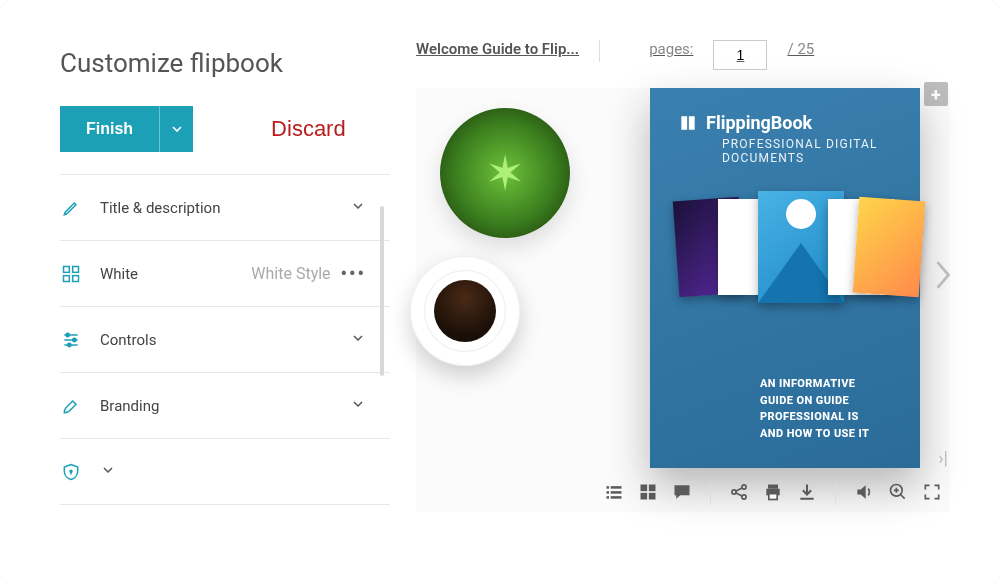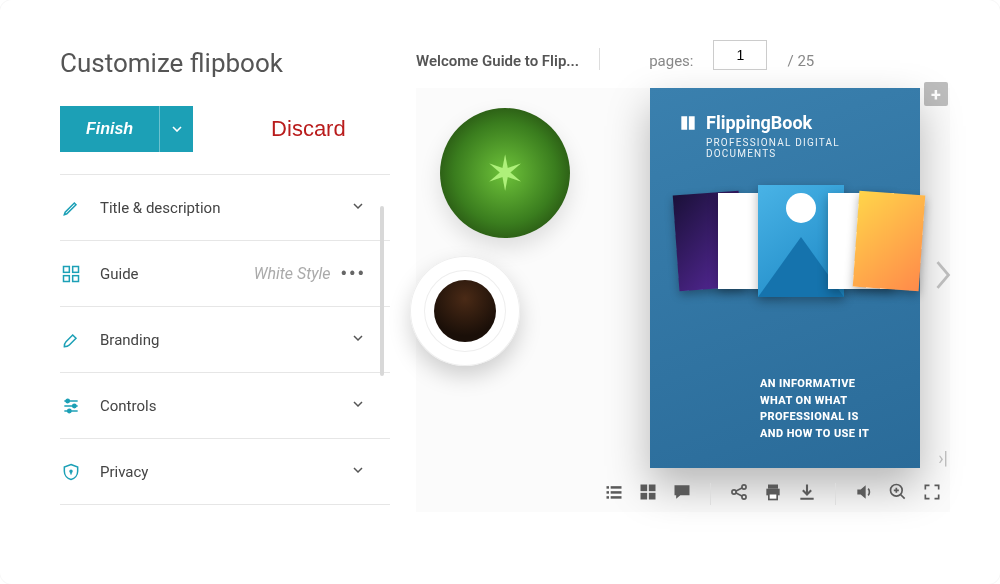--- a/index.html
+++ b/index.html
@@ -4,56 +4,56 @@
 <style>
   * { box-sizing: border-box; margin: 0; padding: 0; }
   html, body { width: 1000px; height: 584px; font-family: -apple-system, BlinkMacSystemFont, "Segoe UI", Roboto, Arial, sans-serif; background: #fff; color: #333; }
   .app { width: 1000px; height: 584px; padding: 18px 10px 10px 10px; background: #fff; box-shadow: 0 0 0 1px rgba(0,0,0,0.03); border-radius: 12px; display: flex; }
 
   
   .side { width: 380px; padding: 30px 0 0 50px; }
   .side h1 { font-size: 26px; font-weight: 400; color: #555; margin-bottom: 28px; }
   .actions { display: flex; align-items: center; gap: 36px; margin-bottom: 22px; }
   .btn-group { display: flex; }
-  .btn-primary { background: #1ca0b6; color: #fff; border: none; height: 46px; padding: 0 26px; font-size: 16px; font-weight: 600; cursor: pointer; font-style: italic; }
+  .btn-primary { background: #1ca0b6; color: #fff; border: none; height: 46px; padding: 0 26px; font-size: 16px; font-weight: 600; cursor: pointer; }
   .btn-drop { background: #1ca0b6; color: #fff; border: none; border-left: 1px solid rgba(255,255,255,0.35); width: 34px; height: 46px; cursor: pointer; display:flex;align-items:center;justify-content:center;}
   .btn-drop svg { width: 10px; height: 6px; fill: #fff; }
   .btn-discard { background: none; border: none; color: #b91c1c; font-size: 22px; cursor: pointer; margin-left: 42px; }
 
   .opt-list { border-top: 1px solid #e6e6e6; }
   .opt { display: flex; align-items: center; height: 66px; border-bottom: 1px solid #e6e6e6; padding-right: 24px; cursor: pointer; }
   .opt .ic { width: 22px; height: 22px; color: #1ca0b6; flex: 0 0 22px; margin-right: 18px; display:flex;align-items:center;justify-content:center;}
   .opt .ic svg { width: 20px; height: 20px; stroke: #1ca0b6; fill: none; stroke-width: 1.8; }
   .opt .lbl { flex: 1; font-size: 15px; color: #444; }
-  .opt .val { color: #aaa; font-size: 16px; margin-right: 10px; font-style: italic; }
+  .opt .val { color: #aaa; font-size: 16px; margin-right: 10px; }
   .opt .chev svg, .opt .dots svg { width: 16px; height: 16px; stroke: #555; fill: none; stroke-width: 2.2; }
   .opt .dots { color:#666; font-size:18px; letter-spacing:2px; font-weight:700; }
   .scroll-ind { position: absolute; width: 4px; height: 170px; background: #d8d8d8; border-radius: 2px; left: 380px; top: 206px; }
 
   
   .preview { flex: 1; padding: 22px 14px 0 26px; position: relative; }
-  .pv-top { display: flex; align-items: flex-end; gap: 20px; color: #5a5a5a; font-size: 15px; margin-bottom: 18px; }
+  .pv-top { display: flex; align-items: flex-start; gap: 20px; color: #5a5a5a; font-size: 15px; margin-bottom: 18px; text-decoration: underline; }
   .pv-title { font-weight: 600; color: #555; }
   .vline { width: 1px; height: 22px; background: #ddd; }
   .pg-label { color: #888; margin-left: 29px; }
   .pg-input { width: 54px; height: 30px; border: 1px solid #ccc; text-align: center; font-size: 14px; }
   .pg-total { color: #888; }
 
   .canvas { position: relative; width: 534px; height: 424px; background: #fbfbfb; }
   .plant { position:absolute; left:24px; top:20px; width:130px; height:130px; border-radius:50%; background: radial-gradient(circle at 50% 50%, #6ec23a 0%, #3a7d1e 55%, #2a5a14 75%, #f3f3f3 76%, #fff 100%); box-shadow: 0 10px 22px rgba(0,0,0,0.12);} 
   .plant::after{content:"✶"; position:absolute; inset:0; display:flex;align-items:center;justify-content:center; color:#aef07a; font-size:48px;}
   .coffee { position:absolute; left:-6px; top:168px; width:110px; height:110px; }
   .saucer { position:absolute; inset:0; border-radius:50%; background:#fff; box-shadow: 0 10px 22px rgba(0,0,0,0.18), inset 0 0 0 1px #eee; }
   .cup { position:absolute; left:14px; top:14px; width:82px; height:82px; border-radius:50%; background:#fff; box-shadow: inset 0 0 0 1px #eee; }
   .drink { position:absolute; left:24px; top:24px; width:62px; height:62px; border-radius:50%; background: radial-gradient(circle at 50% 30%, #4a2a16 0%, #1a0f08 70%); }
 
   .book { position:absolute; right:30px; top:0; width:270px; height:380px; background: linear-gradient(160deg,#3a80ae 0%, #2a6b99 100%); box-shadow: 0 18px 40px rgba(0,0,0,0.28); color:#fff; padding: 24px 28px; }
   .brand { display:flex; align-items:center; gap:8px; font-size:18px; font-weight:700; }
   .brand svg { width:20px;height:20px; fill:#fff; }
-  .sub { font-size:10px; letter-spacing:1.2px; opacity:0.9; margin-top:4px; margin-left:28px; }
+  .sub { font-size:12px; letter-spacing:1.2px; opacity:0.9; margin-top:4px; margin-left:44px; }
   .collage { position: relative; margin: 26px auto 0; width: 226px; height: 130px; }
   .collage .pg { position:absolute; top:8px; width:66px; height:96px; background:#fff; box-shadow:0 4px 10px rgba(0,0,0,0.3); }
   .collage .p1{ left:-2px; background:linear-gradient(135deg,#1a1038,#5a2aa0); transform:rotate(-4deg);} 
   .collage .p2{ left:40px; background:#fff; } 
   .collage .p3{ left:80px; top:0; width:86px; height:112px; background:linear-gradient(145deg,#49b3e6 0%, #1c87c4 100%);} 
   .collage .p4{ left:150px; background:#fff;} 
   .collage .p5{ left:178px; background:linear-gradient(135deg,#ffd54a,#ff8a4a); transform:rotate(4deg);} 
   .p3 .circ{ position:absolute; top:8px; left:28px; width:30px;height:30px;border-radius:50%;background:#fff;}
   .p3 .tri{ position:absolute; bottom:0; left:0; width:0;height:0;border-left:43px solid transparent;border-right:43px solid transparent;border-bottom:60px solid #1573ad;}
   .guide-txt { position:absolute; bottom:26px; left:110px; font-size:11px; font-weight:800; line-height:1.5; letter-spacing:0.4px; }
@@ -107,37 +107,23 @@
 
       <div class="opt">
         <span class="ic">
           <svg viewBox="0 0 24 24">
               <rect x="3" y="3" width="7" height="7"></rect>
               <rect x="14" y="3" width="7" height="7"></rect>
               <rect x="3" y="14" width="7" height="7"></rect>
               <rect x="14" y="14" width="7" height="7"></rect>
             </svg>
         </span>
-        <span class="lbl">Guide</span>
+        <span class="lbl">White</span>
         <span class="val">White Style</span>
         <span class="dots">•••</span>
-      </div>
-
-      <div class="opt">
-        <span class="ic">
-          <svg viewBox="0 0 24 24">
-              <path d="M14 6l4 4-8 8c-2 2-6 2-6 2s0-4 2-6l8-8z"></path>
-            </svg>
-        </span>
-        <span class="lbl">Branding</span>
-        <span class="chev">
-          <svg viewBox="0 0 24 24">
-              <path d="M6 9l6 6 6-6"></path>
-            </svg>
-        </span>
       </div>
 
       <div class="opt">
         <span class="ic">
           <svg viewBox="0 0 24 24">
               <path d="M4 6h16M4 12h16M4 18h16"></path>
               <circle cx="8" cy="6" r="2" fill="#1ca0b6"></circle>
               <circle cx="16" cy="12" r="2" fill="#1ca0b6"></circle>
               <circle cx="10" cy="18" r="2" fill="#1ca0b6"></circle>
             </svg>
@@ -146,26 +132,39 @@
         <span class="chev">
           <svg viewBox="0 0 24 24">
               <path d="M6 9l6 6 6-6"></path>
             </svg>
         </span>
       </div>
 
       <div class="opt">
         <span class="ic">
           <svg viewBox="0 0 24 24">
+              <path d="M14 6l4 4-8 8c-2 2-6 2-6 2s0-4 2-6l8-8z"></path>
+            </svg>
+        </span>
+        <span class="lbl">Branding</span>
+        <span class="chev">
+          <svg viewBox="0 0 24 24">
+              <path d="M6 9l6 6 6-6"></path>
+            </svg>
+        </span>
+      </div>
+
+      <div class="opt">
+        <span class="ic">
+          <svg viewBox="0 0 24 24">
               <path d="M12 3l8 3v5c0 5-3.5 9-8 10-4.5-1-8-5-8-10V6l8-3z"></path>
               <circle cx="12" cy="11" r="1.2" fill="#1ca0b6"></circle>
               <path d="M12 12v3"></path>
             </svg>
         </span>
-        <span class="lbl">Privacy</span>
         <span class="chev">
           <svg viewBox="0 0 24 24">
               <path d="M6 9l6 6 6-6"></path>
             </svg>
         </span>
       </div>
 
     </div>
   </div>
 
@@ -203,21 +202,21 @@
             <div class="pg p2"></div>
           <div class="pg p3">
               <div class="circ"></div>
               <div class="tri"></div>
             </div>
           <div class="pg p4"></div>
             <div class="pg p5"></div>
         </div>
         <div class="guide-txt">
           <div>AN INFORMATIVE</div>
-          <div>WHAT ON WHAT</div>
+          <div>GUIDE ON GUIDE</div>
           <div>PROFESSIONAL IS</div>
           <div>AND HOW TO USE IT</div>
         </div>
       </div>
 
       <div class="nav-next">
         <svg viewBox="0 0 24 36">
             <path d="M6 4l12 14L6 32"></path>
           </svg>
       </div>

